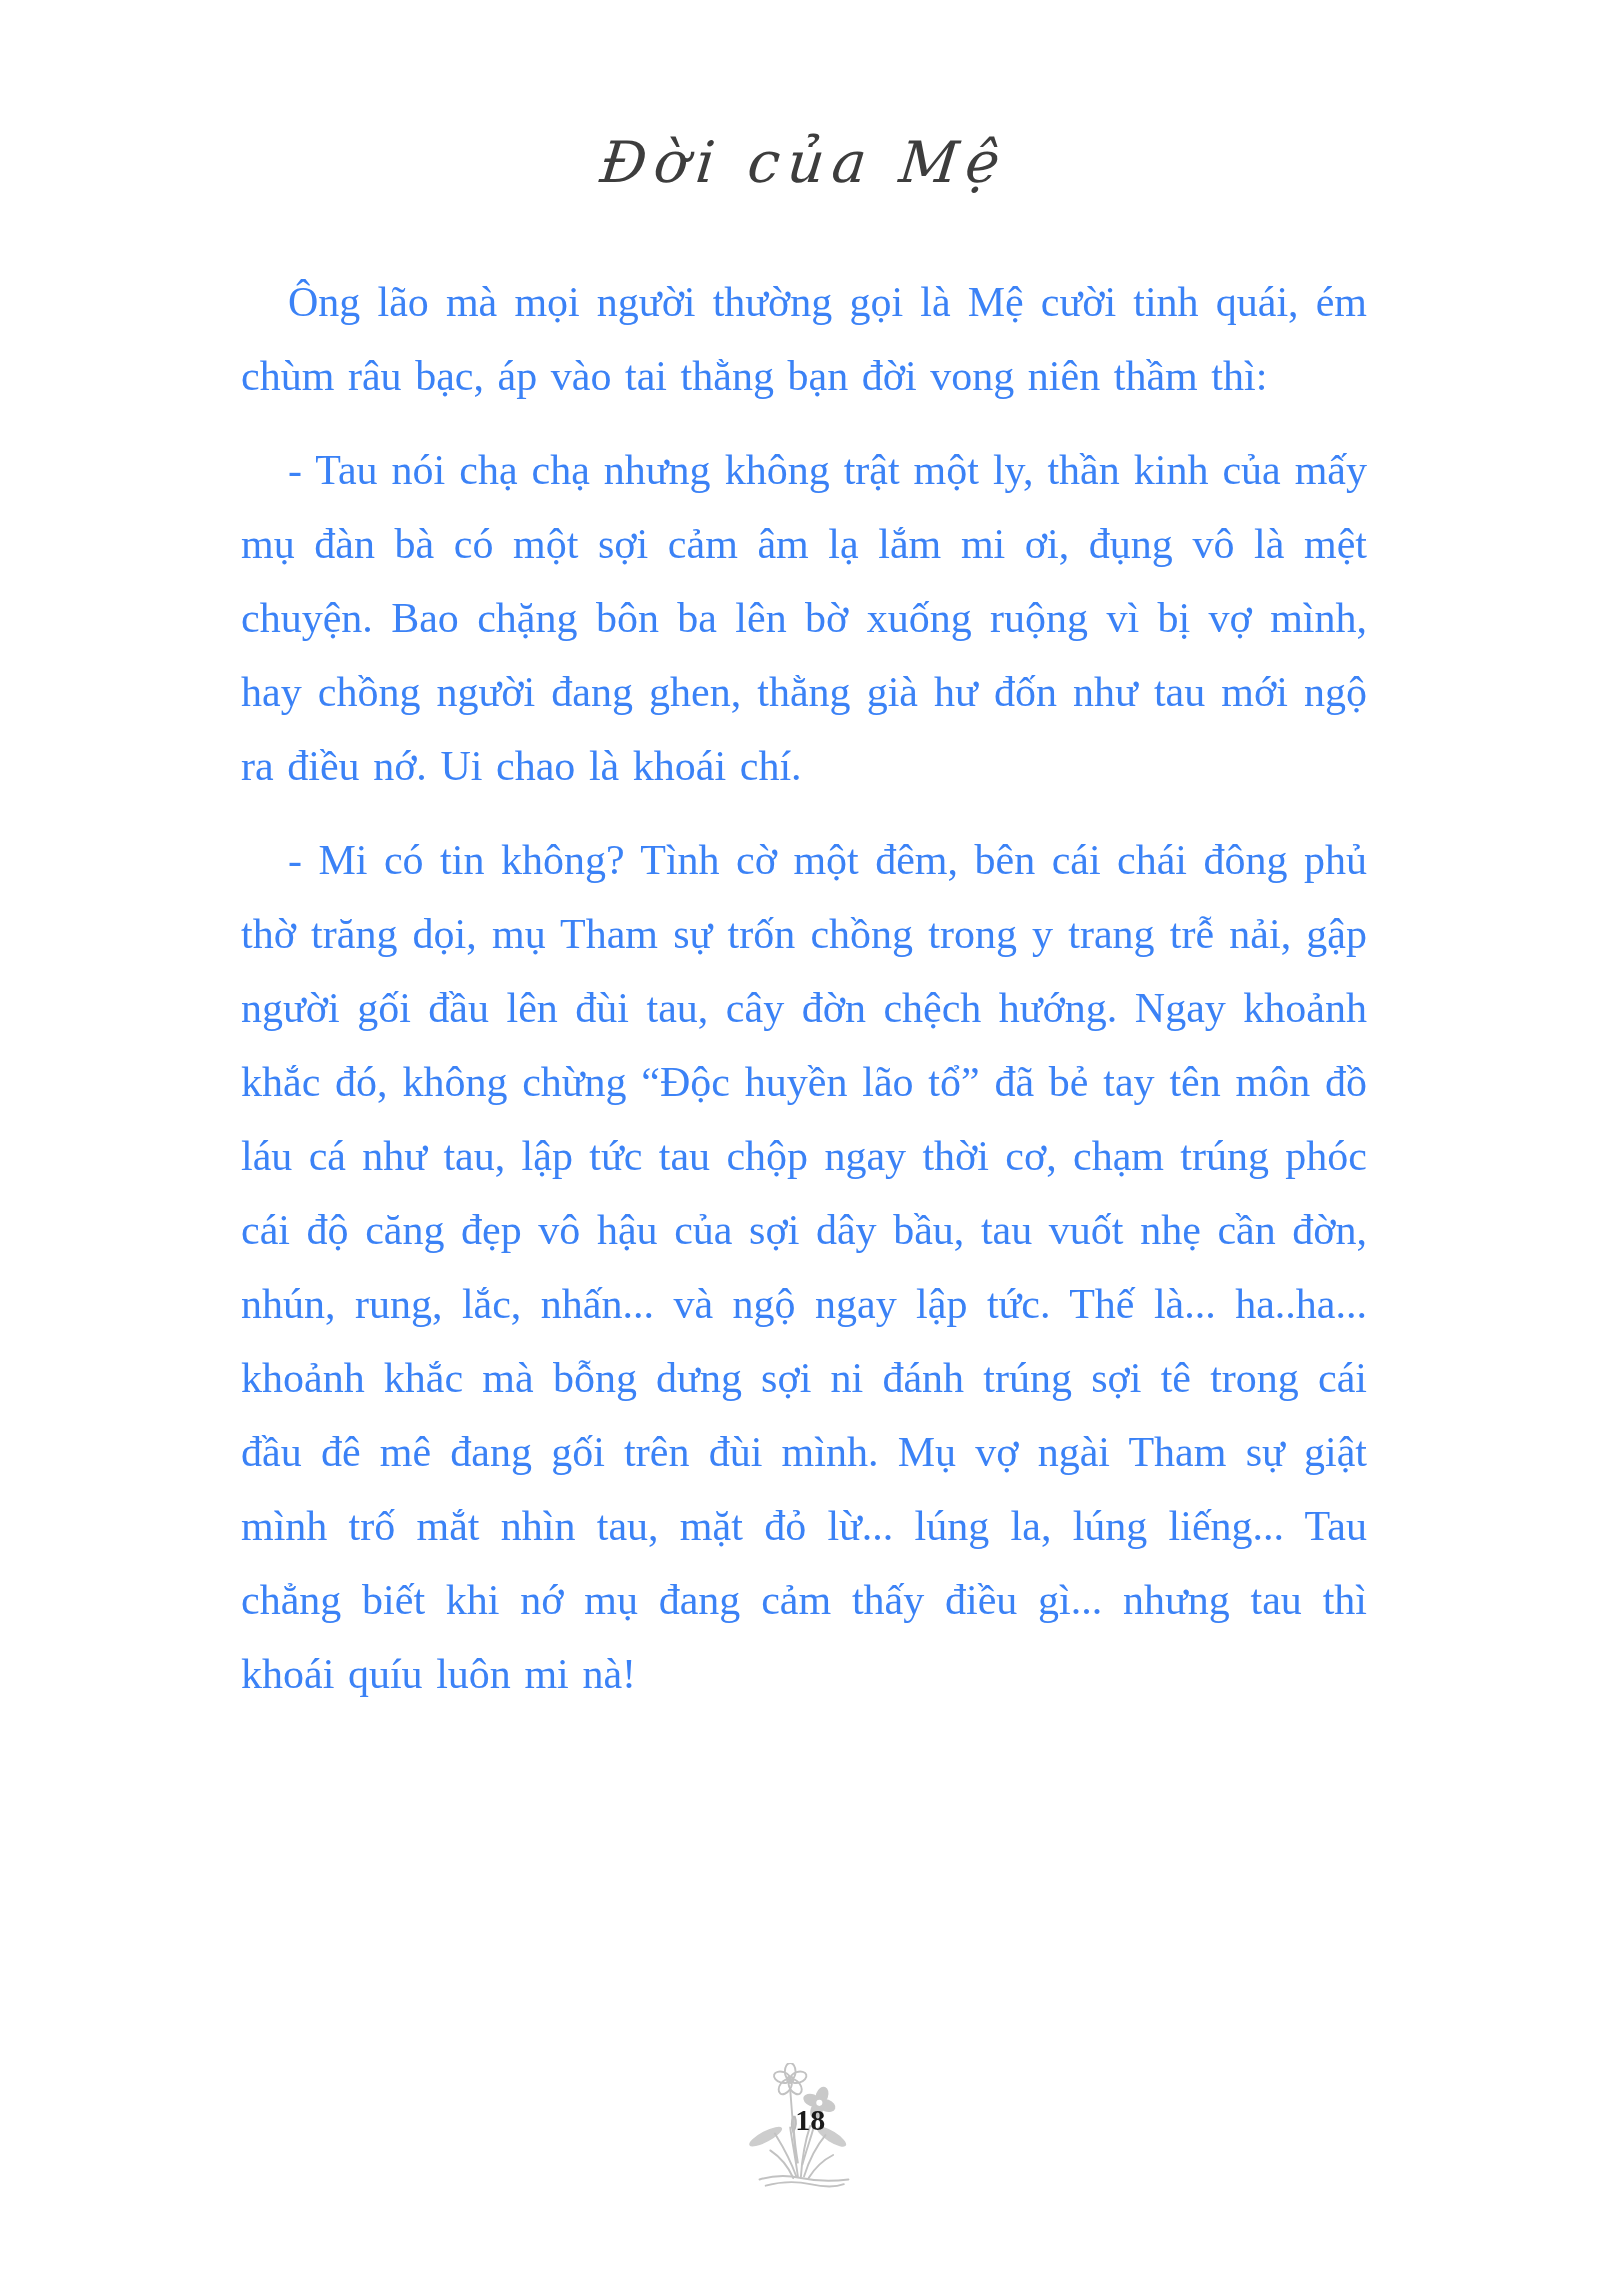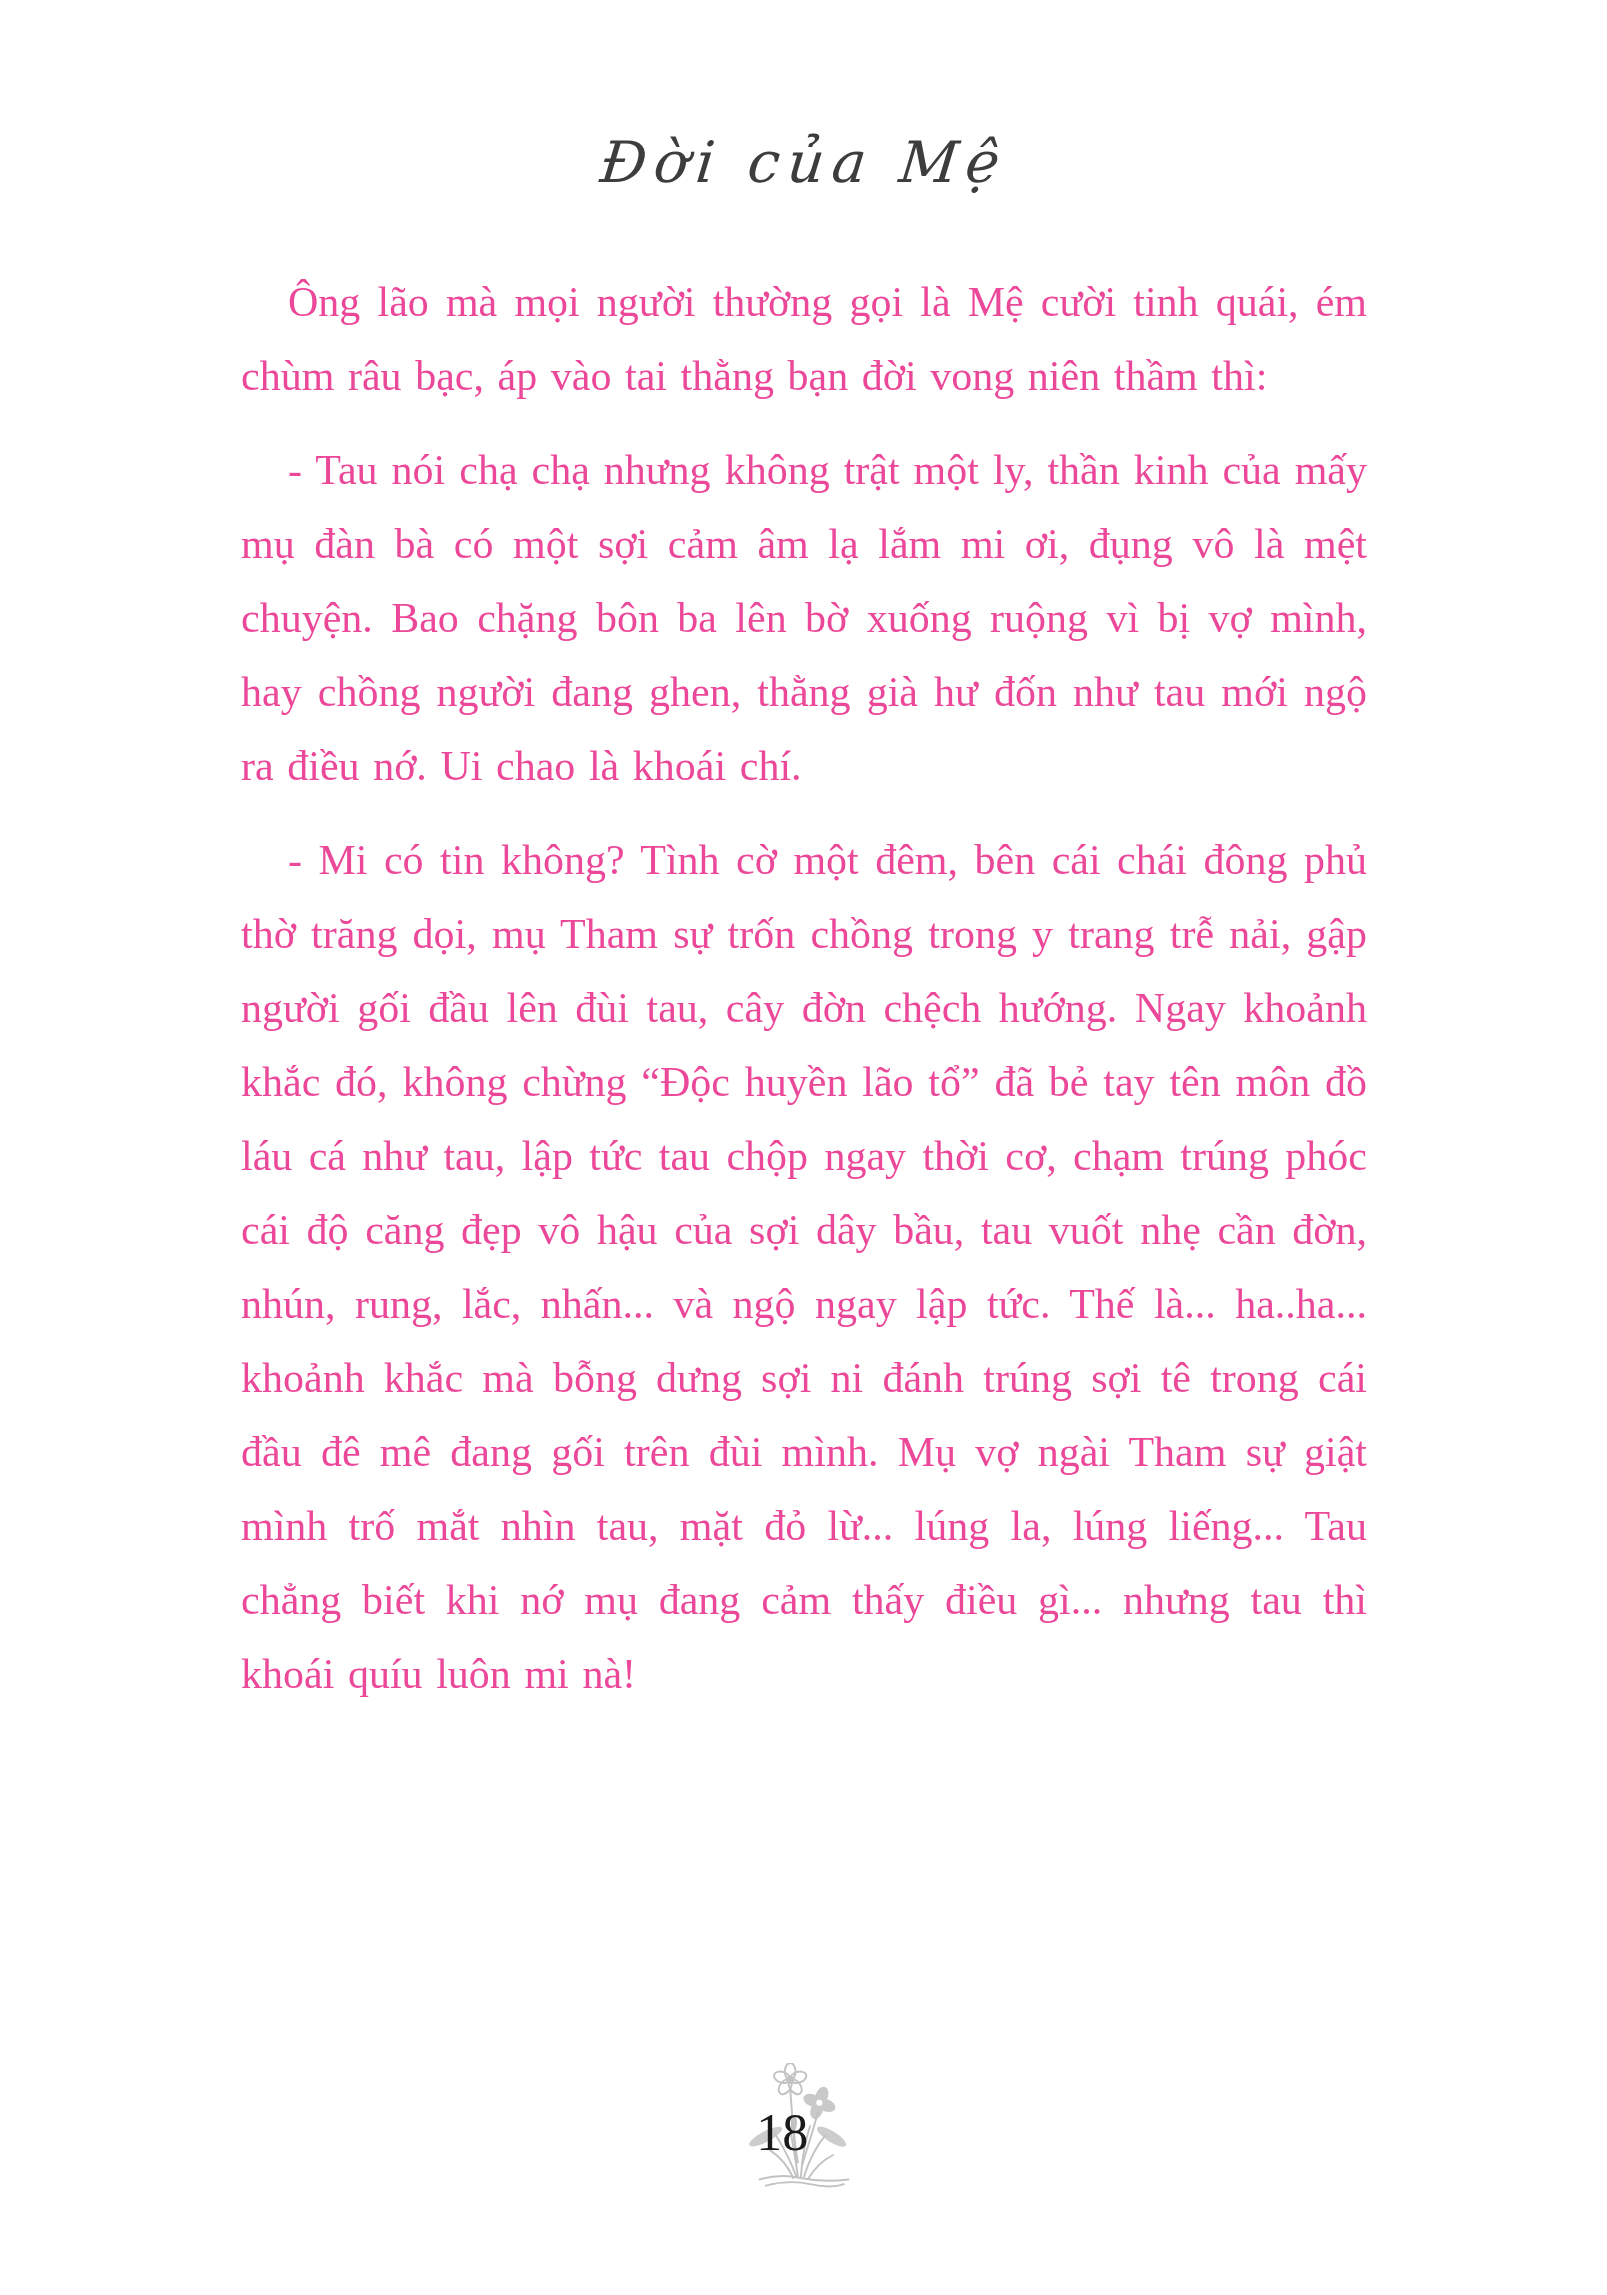--- a/index.html
+++ b/index.html
@@ -29,44 +29,44 @@
   .paragraphs {
     width: 1126px;
     margin: 70px auto 0 auto;
   }
   .paragraphs p {
     margin: 0 0 20px 0;
     font-size: 42px;
     line-height: 74px;
     text-align: justify;
     text-indent: 47px;
-    color: #ec4899;
+    color: #3b82f6;
     word-spacing: 3.1px;
   }
   .footer {
     position: absolute;
     top: 2063px;
     left: 50%;
     transform: translateX(-50%);
     width: 123px;
     height: 138px;
   }
   .footer svg {
     position: absolute;
     top: 0;
     left: 0;
   }
   .pagenum {
     position: absolute;
     top: 40px;
     left: 13.8px;
     width: 69px;
-    text-align: left;
-    font-size: 52px;
-    font-weight: normal;
+    text-align: right;
+    font-size: 30px;
+    font-weight: bold;
     color: #1a1a1a;
     font-family: "Liberation Serif", "DejaVu Serif", serif;
   }
 </style>
 </head>
 <body>
 
 <div class="page">
 
   <div class="title">Đời của Mệ</div>

